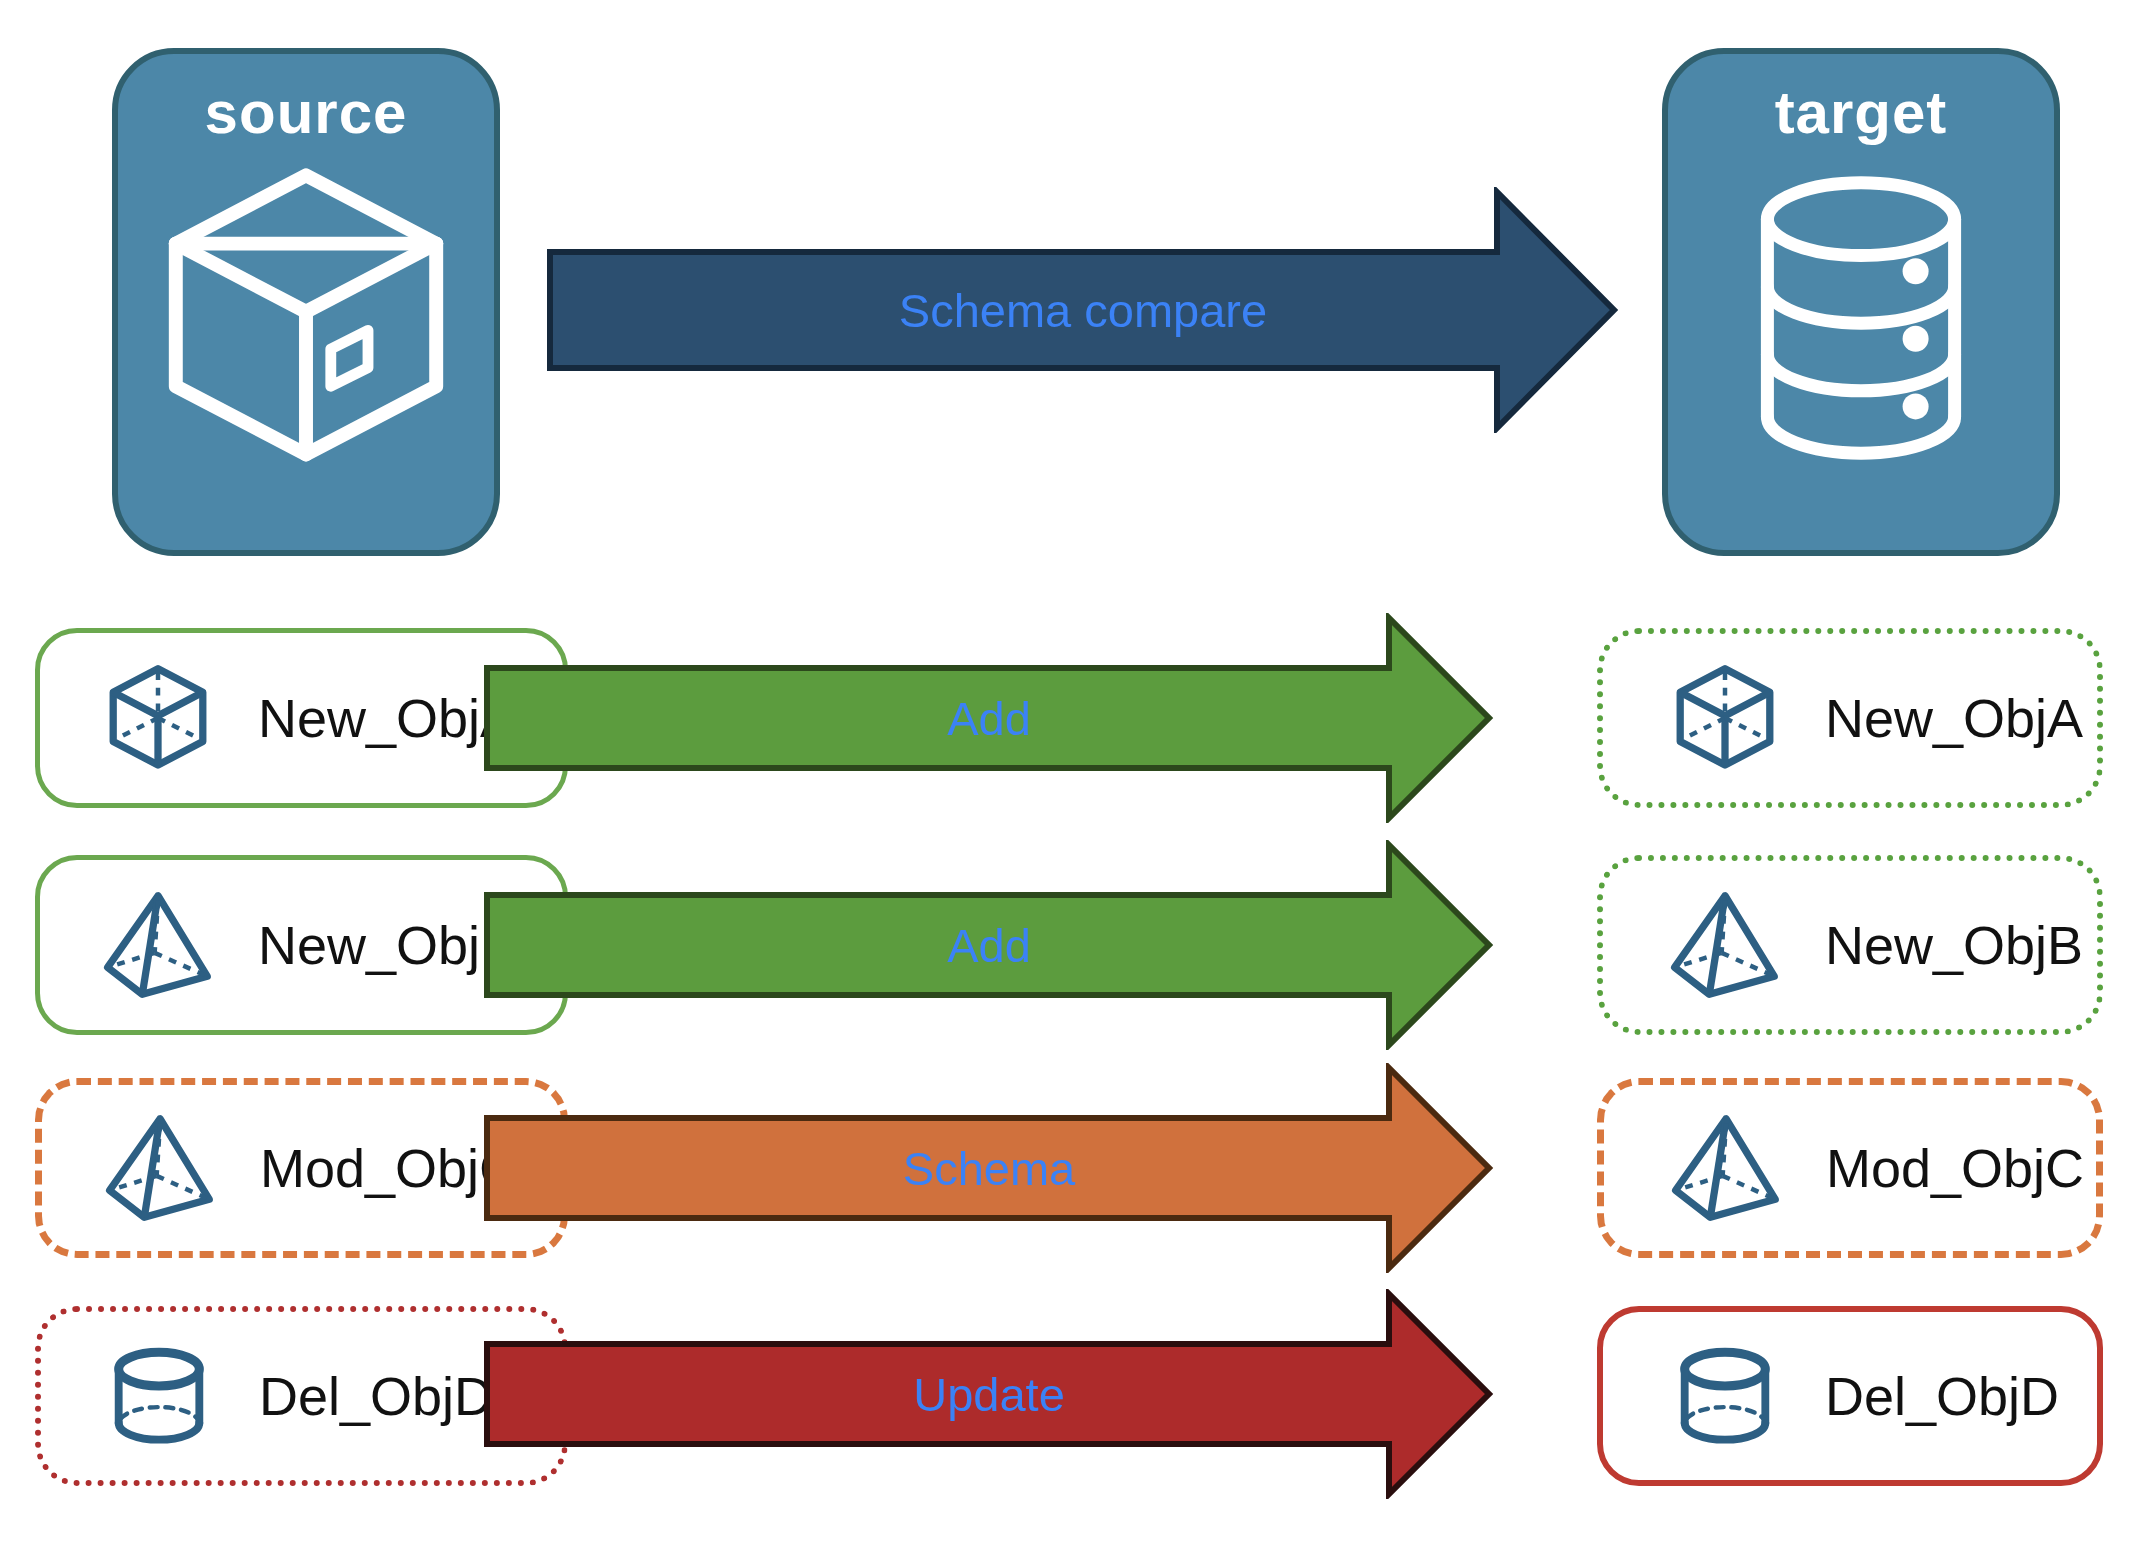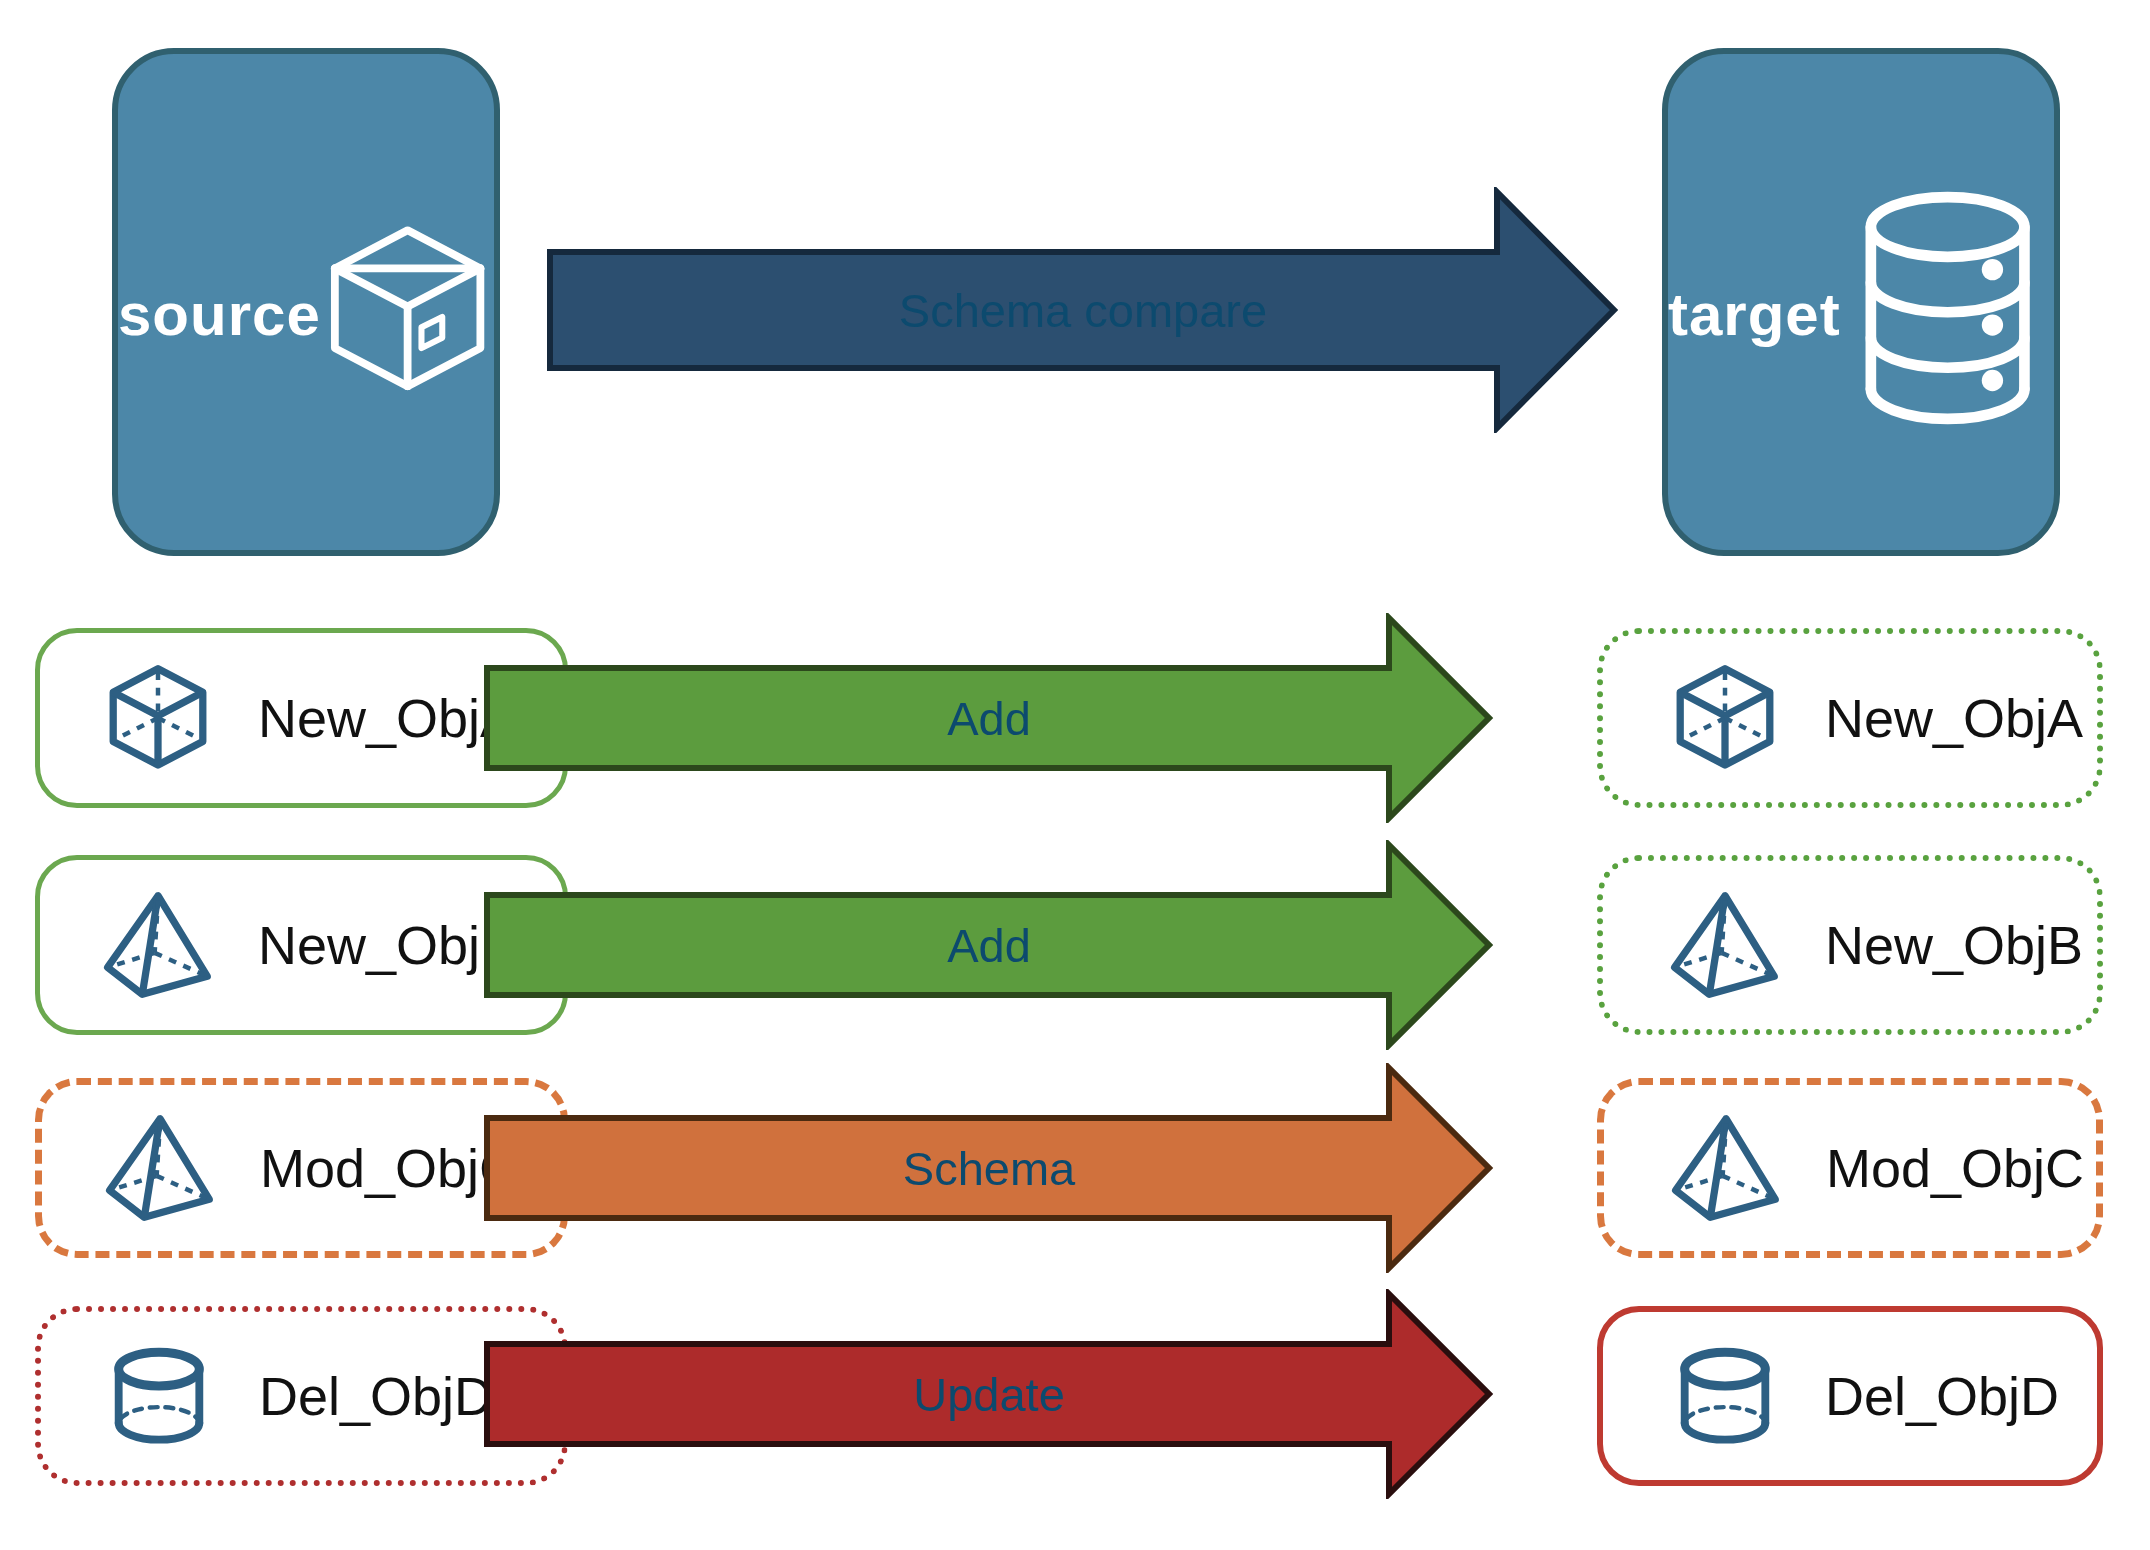--- a/index.html
+++ b/index.html
@@ -4,36 +4,36 @@
 <style>
   html,body{margin:0;padding:0;background:#ffffff;}
   .canvas{
     position:relative;width:2150px;height:1550px;background:#ffffff;overflow:hidden;
     font-family:"Liberation Sans", sans-serif;
   }
   
   .node{
     position:absolute;box-sizing:border-box;
     background:#4c87a8;border:6px solid #30606f;border-radius:62px;
-    display:flex;flex-direction:row;align-items:center;
+    display:flex;flex-direction:column;align-items:center;
   }
   .node-source{left:112px;top:48px;width:388px;height:508px;}
   .node-target{left:1662px;top:48px;width:398px;height:508px;}
   .node-title{
     margin-top:24px;color:#ffffff;font-size:60px;font-weight:bold;letter-spacing:1px;
   }
   .node-icon{color:#ffffff;}
   .pkg-icon{width:310px;height:310px;margin-top:16px;}
   .db-icon{width:260px;height:318px;margin-top:12px;}
   
   .arrow{position:absolute;}
   .arrow svg{position:absolute;left:0;top:0;width:100%;height:100%;}
   .arrow-label{
     position:absolute;inset:0;display:flex;align-items:center;justify-content:center;
-    color:#0c4a6e;font-size:47px;
+    color:#3b82f6;font-size:47px;
   }
   .arrow-schema{left:547px;top:187px;width:1072px;height:246px;}
   .arrow-schema polygon{fill:#2c4f70;stroke:#15293d;stroke-width:6;}
   .arrow-row{left:484px;width:1010px;height:210px;}
   .arrow-row-1{top:613px;}
   .arrow-row-2{top:840px;}
   .arrow-row-3{top:1063px;}
   .arrow-row-4{top:1289px;}
   .arrow-green polygon{fill:#5c9c3e;stroke:#2c481c;stroke-width:6;}
   .arrow-orange polygon{fill:#d0713d;stroke:#4b2a10;stroke-width:6;}

